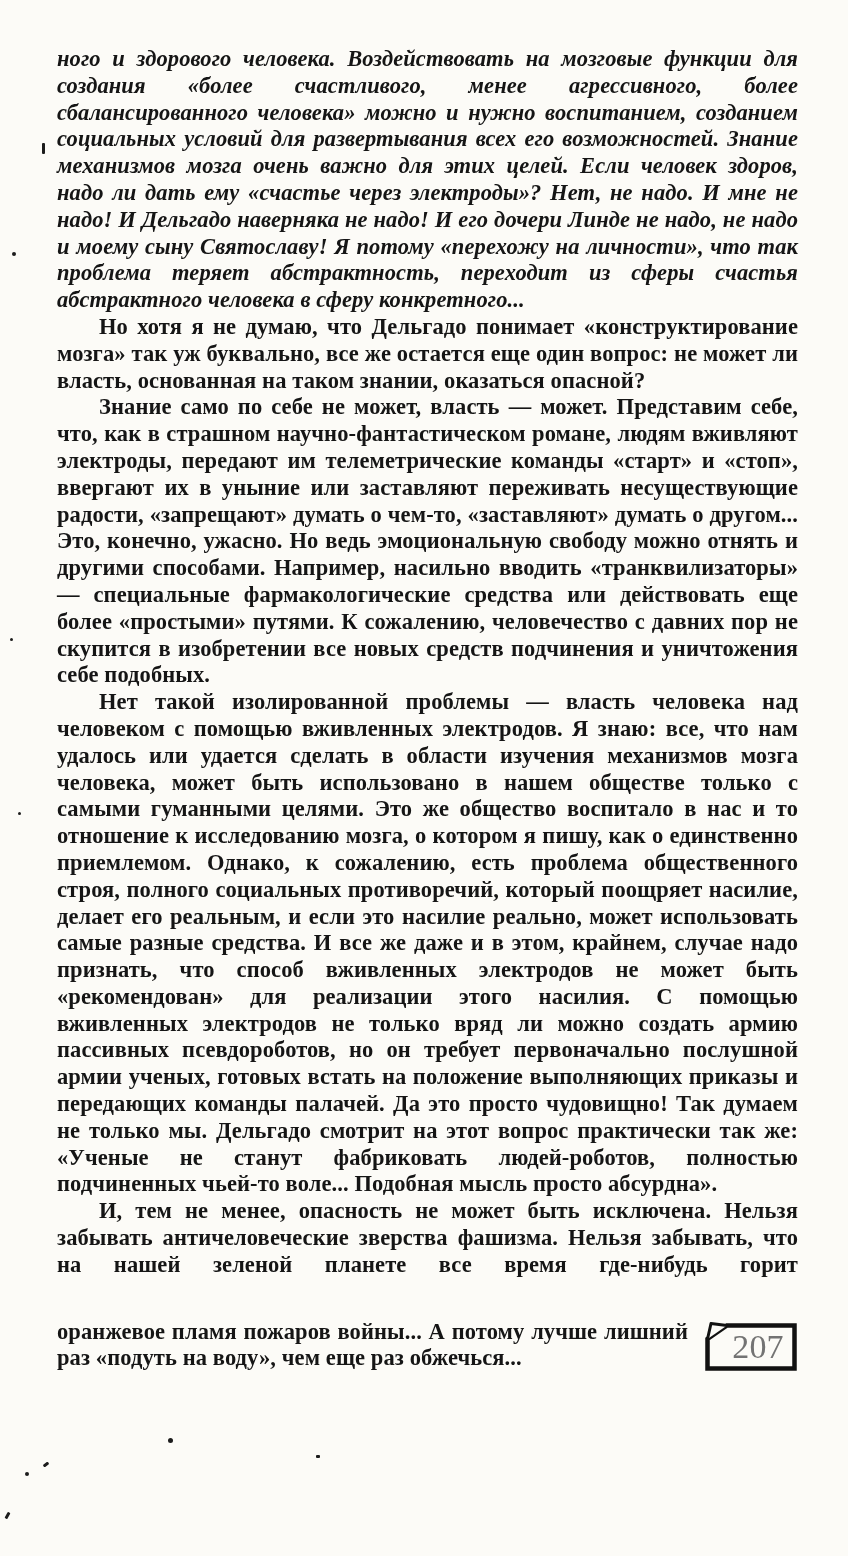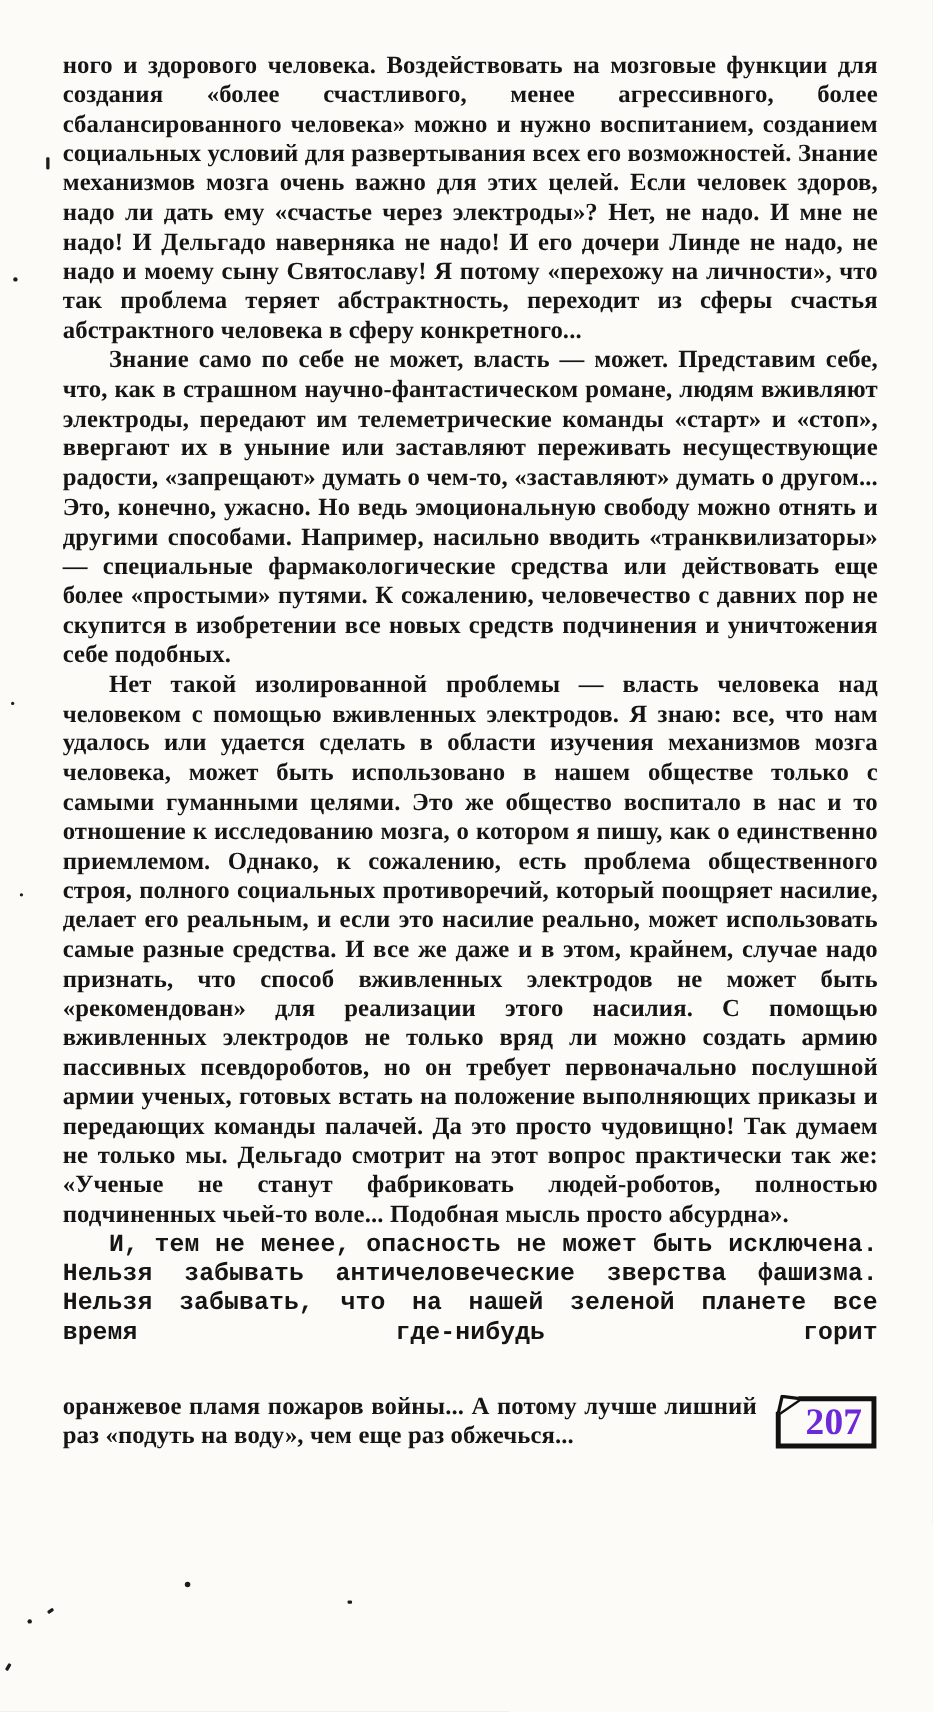--- a/index.html
+++ b/index.html
@@ -18,59 +18,60 @@
     left: 57px;
     top: 46px;
     width: 741px;
     font-size: 22.5px;
     line-height: 26.8px;
     font-weight: 700;
     text-align: justify;
     letter-spacing: 0.1px;
   }
   .par { margin: 0; text-indent: 42px; }
-  .par.noindent { text-indent: 0; }
-  .par.fill { text-align-last: justify; font-family: Liberation Mono, monospace; }
+  .par.noindent { text-indent: 0; font-style: italic; }
+  .par.fill { text-align-last: justify; }
   .closing { overflow: visible; }
   .closing .par { text-indent: 0; margin-top: 40px; }
   .badge {
     float: right;
     width: 94px;
     height: 50px;
     margin: 3px 0 2px 16px;
     position: relative;
   }
   .badge svg { display: block; width: 94px; height: 50px; }
   .badge-num {
     position: absolute;
     top: 2px; left: 18px; right: 4px; bottom: 0;
     display: flex;
     align-items: center;
     justify-content: center;
     font-size: 34px;
-    font-weight: 700;
-    color: #6d28d9;
+    font-weight: 400;
+    color: #737373;
   }
   .speck {
     position: absolute;
     background: #1c1c1c;
     border-radius: 50%;
   }
   .tick {
     position: absolute;
     background: #1c1c1c;
     border-radius: 1px;
   }
 </style>
 </head>
 <body>
 
 <div class="page">
   <div class="text-block">
     <p class="par noindent">ного и здорового человека. Воздействовать на мозговые функции для создания «более счастливого, менее агрессивного, более сбалансированного человека» можно и нужно воспитанием, созданием социальных условий для развертывания всех его возможностей. Знание механизмов мозга очень важно для этих целей. Если человек здоров, надо ли дать ему «счастье через электроды»? Нет, не надо. И мне не надо! И Дельгадо наверняка не надо! И его дочери Линде не надо, не надо и моему сыну Святославу! Я потому «перехожу на личности», что так проблема теряет абстрактность, переходит из сферы счастья абстрактного человека в сферу конкретного...</p>
+    <p class="par">Но хотя я не думаю, что Дельгадо понимает «конструктирование мозга» так уж буквально, все же остается еще один вопрос: не может ли власть, основанная на таком знании, оказаться опасной?</p>
     <p class="par">Знание само по себе не может, власть — может. Представим себе, что, как в страшном научно-фантастическом романе, людям вживляют электроды, передают им телеметрические команды «старт» и «стоп», ввергают их в уныние или заставляют переживать несуществующие радости, «запрещают» думать о чем-то, «заставляют» думать о другом... Это, конечно, ужасно. Но ведь эмоциональную свободу можно отнять и другими способами. Например, насильно вводить «транквилизаторы» — специальные фармакологические средства или действовать еще более «простыми» путями. К сожалению, человечество с давних пор не скупится в изобретении все новых средств подчинения и уничтожения себе подобных.</p>
     <p class="par">Нет такой изолированной проблемы — власть человека над человеком с помощью вживленных электродов. Я знаю: все, что нам удалось или удается сделать в области изучения механизмов мозга человека, может быть использовано в нашем обществе только с самыми гуманными целями. Это же общество воспитало в нас и то отношение к исследованию мозга, о котором я пишу, как о единственно приемлемом. Однако, к сожалению, есть проблема общественного строя, полного социальных противоречий, который поощряет насилие, делает его реальным, и если это насилие реально, может использовать самые разные средства. И все же даже и в этом, крайнем, случае надо признать, что способ вживленных электродов не может быть «рекомендован» для реализации этого насилия. С помощью вживленных электродов не только вряд ли можно создать армию пассивных псевдороботов, но он требует первоначально послушной армии ученых, готовых встать на положение выполняющих приказы и передающих команды палачей. Да это просто чудовищно! Так думаем не только мы. Дельгадо смотрит на этот вопрос практически так же: «Ученые не станут фабриковать людей-роботов, полностью подчиненных чьей-то воле... Подобная мысль просто абсурдна».</p>
     <p class="par fill">И, тем не менее, опасность не может быть исключена. Нельзя забывать античеловеческие зверства фашизма. Нельзя забывать, что на нашей зеленой планете все время где-нибудь горит</p>
     <div class="closing">
       <div class="badge">
         <svg viewBox="0 0 94 50">
           <path d="M23 3.5 L90.5 3.5 L90.5 46.5 L3.5 46.5 L3.5 17 Z" fill="#fcfbf7" stroke="#111" stroke-width="4.5" stroke-linejoin="miter"></path>
           <path d="M23 3.5 L7 1.5 L3.5 17" fill="#fcfbf7" stroke="#111" stroke-width="3" stroke-linejoin="round"></path>
         </svg>
         <span class="badge-num">207</span>

